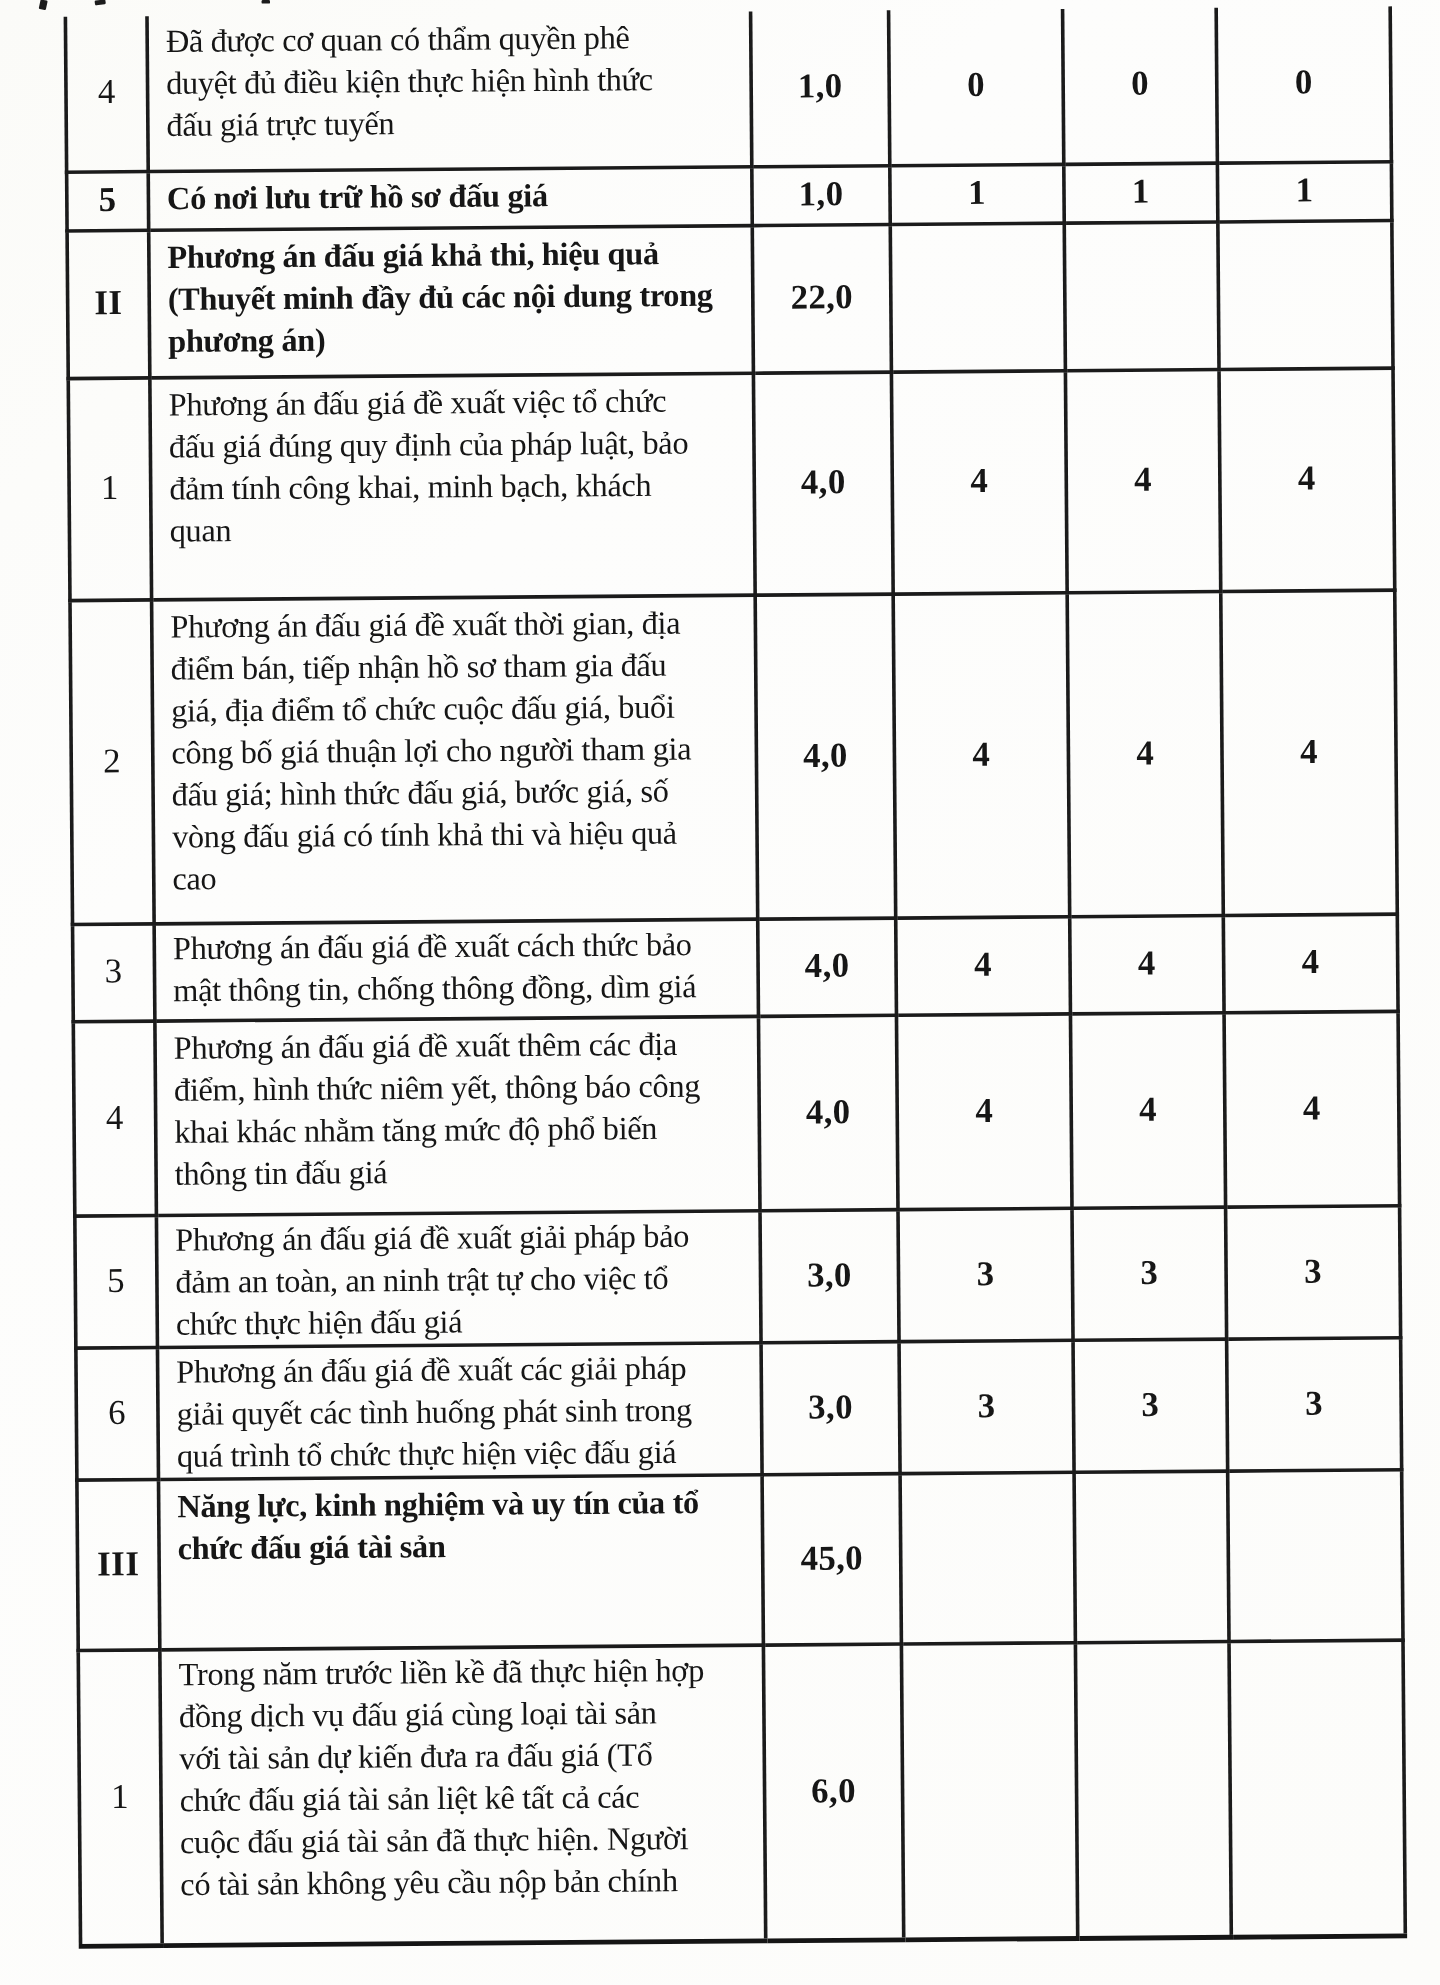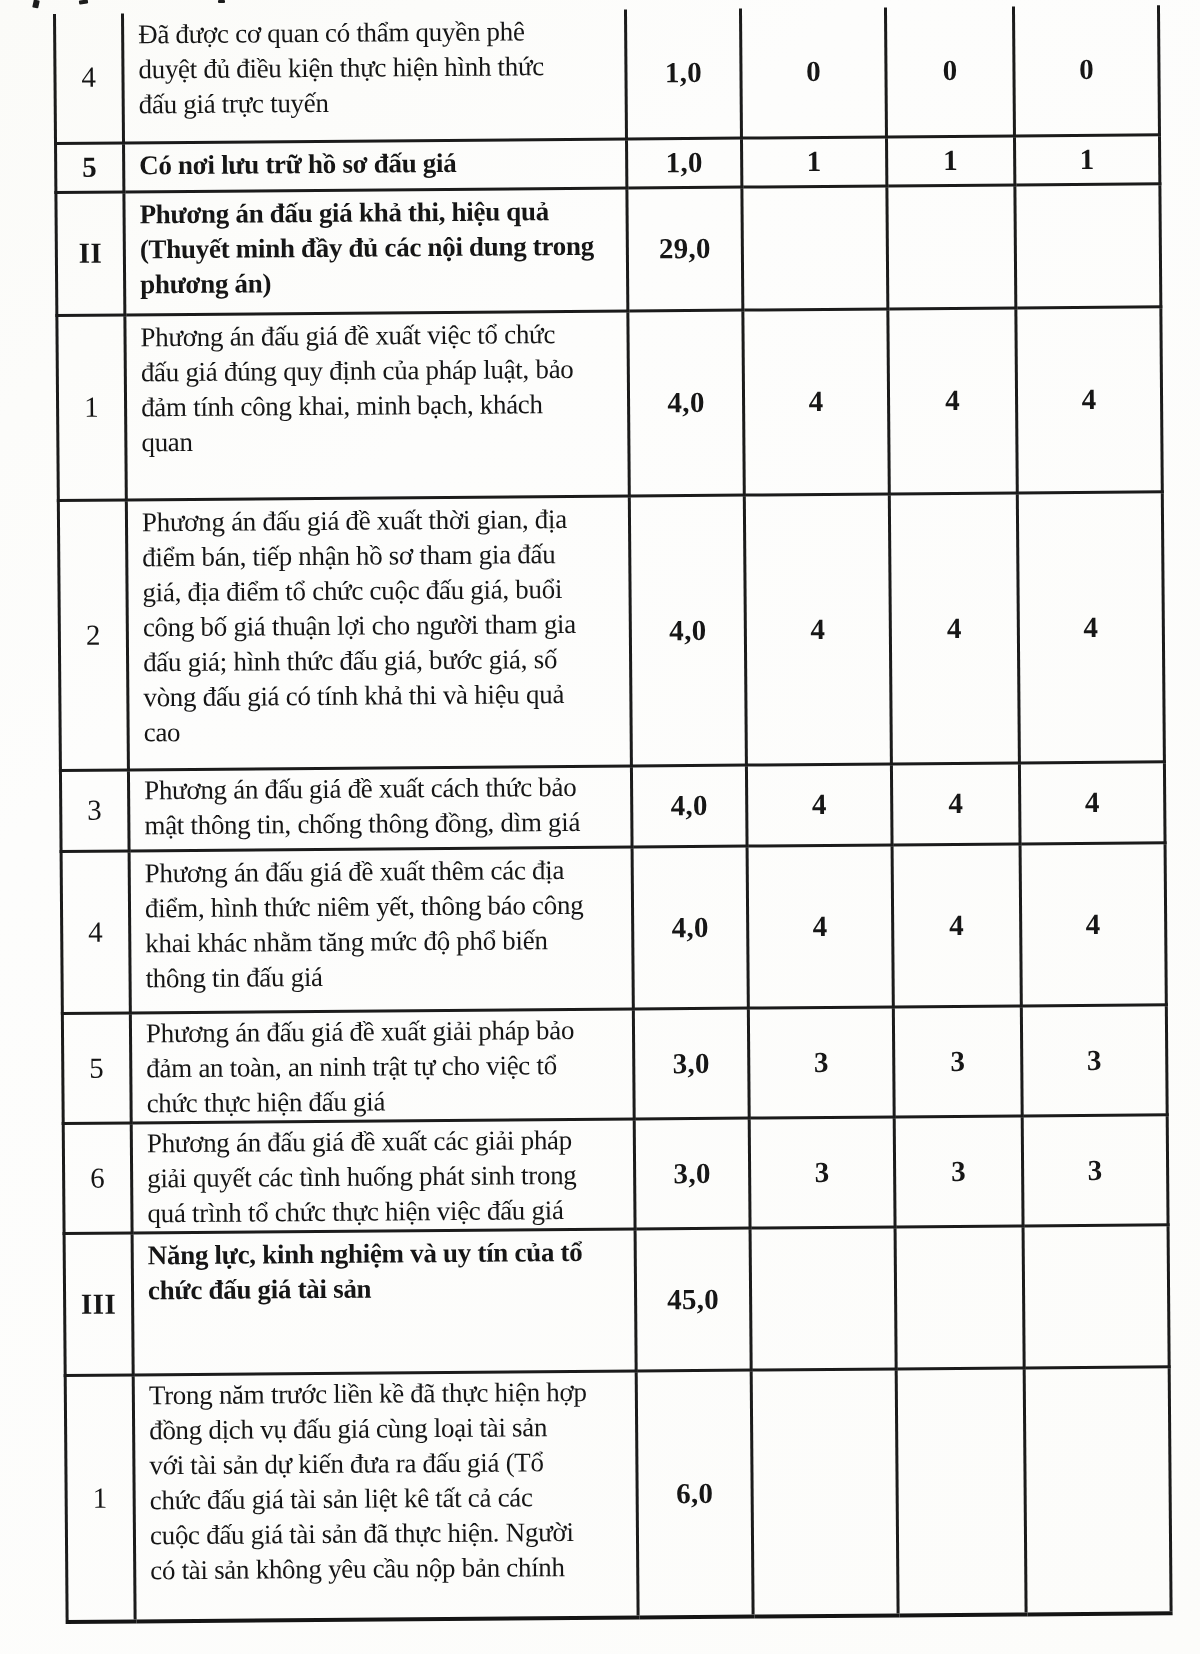--- a/index.html
+++ b/index.html
@@ -95,21 +95,21 @@
       <td class="pts">1,0</td>
       <td class="sc">1</td>
       <td class="sc">1</td>
       <td class="sc">1</td>
     </tr>
     <tr class="bold h123">
       <td class="stt">II</td>
       <td class="desc">Phương án đấu giá khả thi, hiệu quả
 (Thuyết minh đầy đủ các nội dung trong
 phương án)</td>
-      <td class="pts">29,0</td>
+      <td class="pts">22,0</td>
       <td class="sc"></td>
       <td class="sc"></td>
       <td class="sc"></td>
     </tr>
     <tr class="h185">
       <td class="stt">1</td>
       <td class="desc">Phương án đấu giá đề xuất việc tổ chức
 đấu giá đúng quy định của pháp luật, bảo
 đảm tính công khai, minh bạch, khách
 quan</td>

